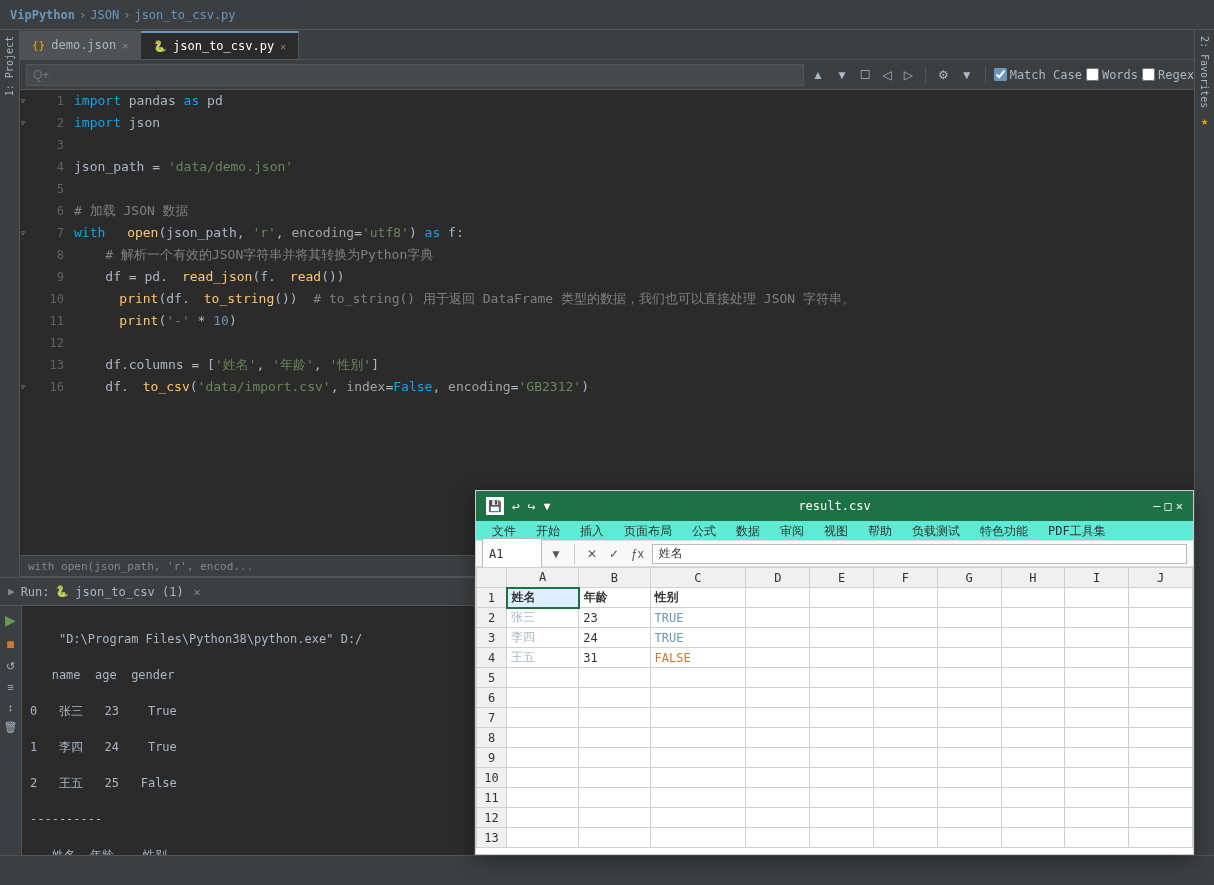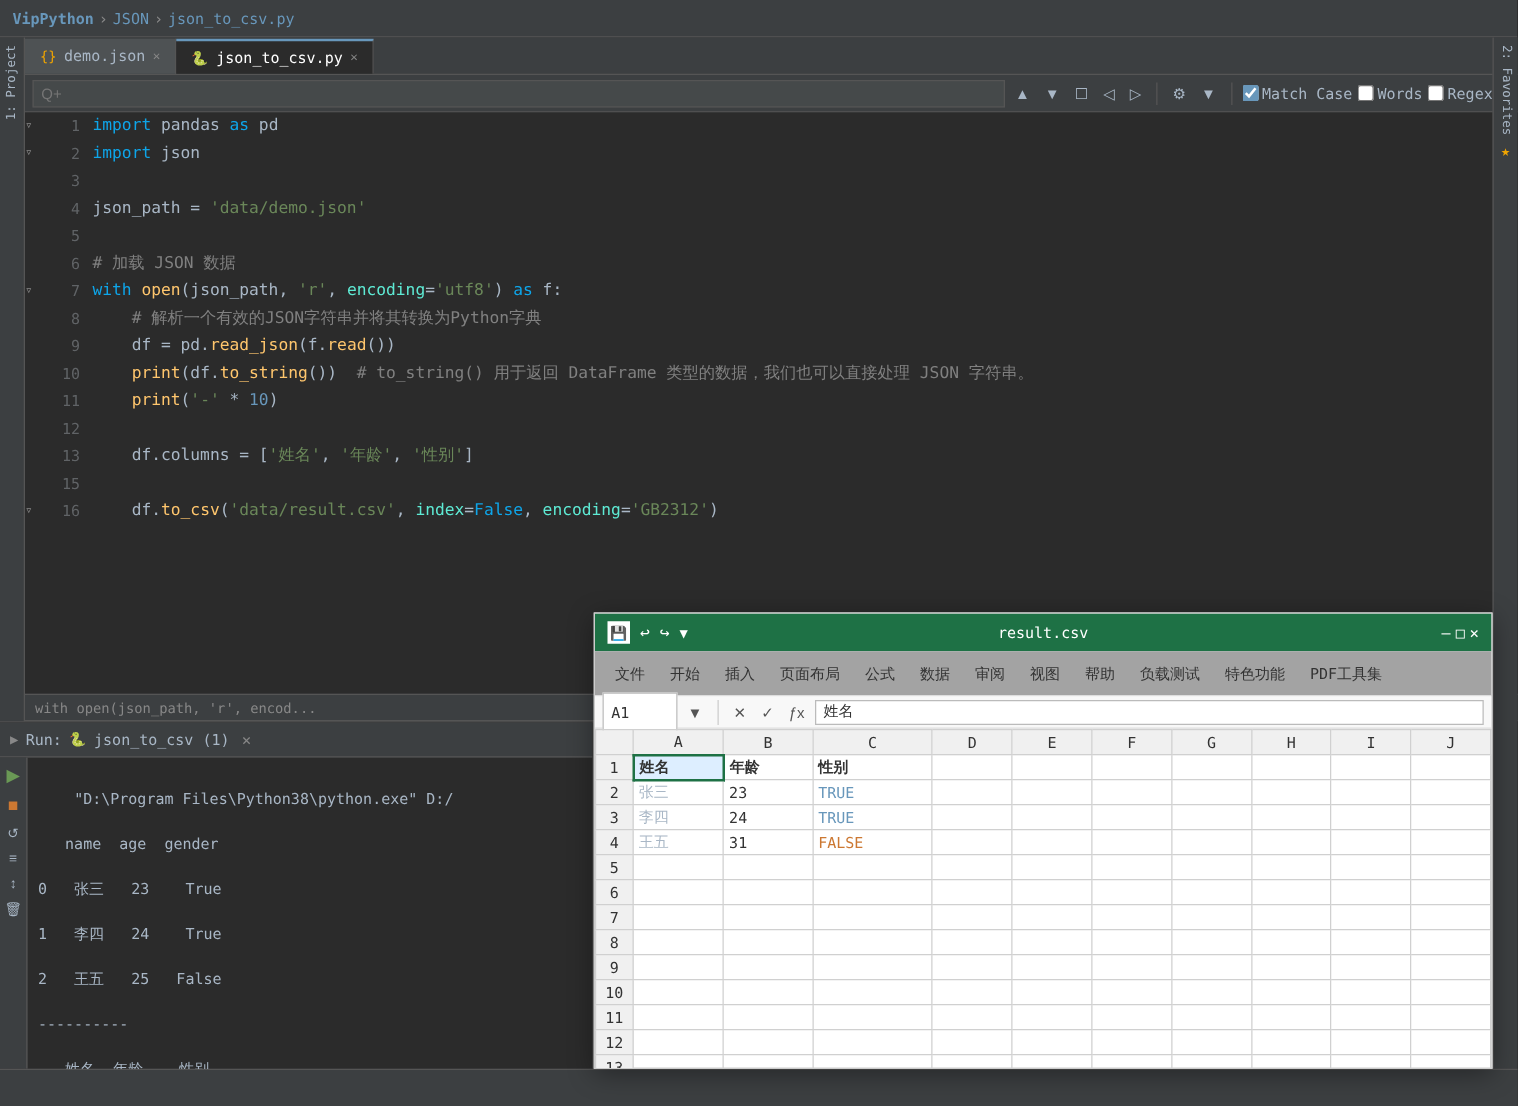--- a/index.html
+++ b/index.html
@@ -30,25 +30,25 @@
 
     
     #editor { position: absolute; left: 20px; top: 90px; right: 0; height: 500px; background: #2b2b2b; overflow: hidden; }
     .code-line { display: flex; align-items: flex-start; min-height: 22px; }
     .line-num { width: 40px; min-width: 40px; text-align: right; padding-right: 10px; color: #606366; font-size: 12px; user-select: none; line-height: 22px; }
     .line-content { flex: 1; line-height: 22px; white-space: pre; font-size: 13px; }
     .fold-btn { width: 14px; color: #888; cursor: pointer; font-size: 10px; line-height: 22px; }
 
     
     .kw { color: #0ea5e9; }
-    .fn { color: #ffc66d; }
+    .fn { color: #ffc66d; margin-left: 14px; }
     .str { color: #6a8759; }
     .cm { color: #808080; }
     .num { color: #6897bb; }
-    .param { color: #5eead4; }
+    .param { color: #a3a3a3; }
 
     
     #bottom-bar { position: absolute; left: 0; bottom: 0; right: 0; height: 30px; background: #3c3f41; display: flex; align-items: center; padding: 0 10px; border-top: 1px solid #555; font-size: 12px; color: #a9b7c6; gap: 8px; }
 
     
     #run-panel { position: absolute; left: 0; bottom: 30px; width: 475px; background: #2b2b2b; border-top: 1px solid #555; border-right: 1px solid #555; }
     #run-header { height: 28px; background: #3c3f41; display: flex; align-items: center; padding: 0 8px; gap: 6px; border-bottom: 1px solid #555; font-size: 12px; }
     #run-toolbar { display: flex; flex-direction: column; position: absolute; left: 0; top: 28px; width: 22px; bottom: 0; background: #3c3f41; border-right: 1px solid #555; align-items: center; gap: 4px; padding: 4px 0; }
     .run-btn { background: none; border: none; color: #6a9955; cursor: pointer; font-size: 14px; padding: 2px; }
     .run-btn.stop { color: #cc7832; }
@@ -59,21 +59,21 @@
     
     #editor-breadcrumb { position: absolute; left: 20px; top: 555px; right: 0; height: 22px; background: #3c3f41; display: flex; align-items: center; padding: 0 8px; font-size: 11px; color: #888; border-top: 1px solid #555; border-bottom: 1px solid #555; }
 
     
     #right-panel { position: absolute; right: 0; top: 30px; width: 20px; height: calc(100% - 30px); background: #3c3f41; border-left: 1px solid #555; display: flex; flex-direction: column; align-items: center; }
     #right-panel .side-label { writing-mode: vertical-rl; font-size: 11px; color: #a9b7c6; padding: 8px 2px; cursor: pointer; }
 
     
     #excel-overlay { position: absolute; left: 475px; top: 490px; right: 20px; bottom: 30px; background: #fff; border: 1px solid #ccc; box-shadow: 0 4px 20px rgba(0,0,0,0.4); display: flex; flex-direction: column; z-index: 100; }
     #excel-titlebar { height: 30px; background: #1e7145; display: flex; align-items: center; padding: 0 10px; color: #fff; font-size: 12px; justify-content: space-between; }
-    #excel-menubar { height: 36px; background: #a3a3a3; display: flex; align-items: center; padding: 0 6px; gap: 0; border-bottom: 1px solid #ddd; }
+    #excel-menubar { height: 20px; background: #5eead4; display: flex; align-items: center; padding: 0 6px; gap: 0; border-bottom: 1px solid #ddd; }
     .excel-menu-item { padding: 0 10px; font-size: 12px; color: #333; cursor: pointer; height: 28px; line-height: 28px; }
     #excel-toolbar { height: 28px; background: #f8f8f8; display: flex; align-items: center; padding: 0 6px; gap: 4px; border-bottom: 1px solid #ddd; }
     .cell-ref { background: #fff; border: 1px solid #bbb; padding: 2px 6px; font-size: 12px; color: #333; width: 60px; height: 32px; display: flex; align-items: center; }
     .formula-bar { flex: 1; background: #fff; border: 1px solid #bbb; padding: 2px 6px; font-size: 12px; color: #333; height: 20px; display: flex; align-items: center; }
     .tb-sep { width: 1px; height: 20px; background: #ccc; margin: 0 4px; }
     .tb-btn { background: none; border: none; color: #555; cursor: pointer; font-size: 12px; padding: 2px 4px; }
 
     
     #spreadsheet { flex: 1; overflow: auto; }
     #excel-grid { width: 100%; border-collapse: collapse; font-size: 12px; }
@@ -216,30 +216,25 @@
     <span class="line-content"></span>
   </div>
 
   <div class="code-line">
     <span class="fold-btn"> </span>
     <span class="line-num">13</span>
     <span class="line-content">    df.columns = [<span class="str">'姓名'</span>, <span class="str">'年龄'</span>, <span class="str">'性别'</span>]</span>
   </div>
 
 
-  <div class="code-line">
-    <span class="fold-btn"> </span>
-    <span class="line-num">15</span>
-    <span class="line-content"></span>
-  </div>
 
   <div class="code-line">
     <span class="fold-btn">▿</span>
     <span class="line-num">16</span>
-    <span class="line-content">    df.<span class="fn">to_csv</span>(<span class="str">'data/result.csv'</span>, <span class="param">index</span>=<span class="kw">False</span>, <span class="param">encoding</span>=<span class="str">'GB2312'</span>)</span>
+    <span class="line-content">    df.<span class="fn">to_csv</span>(<span class="str">'data/import.csv'</span>, <span class="param">index</span>=<span class="kw">False</span>, <span class="param">encoding</span>=<span class="str">'GB2312'</span>)</span>
   </div>
 
 </div>
 
 <div id="editor-breadcrumb">
   <span>with open(json_path, 'r', encod...</span>
 </div>
 
 <div id="run-panel" style="top: 577px; bottom: 30px;">
   <div id="run-header">

